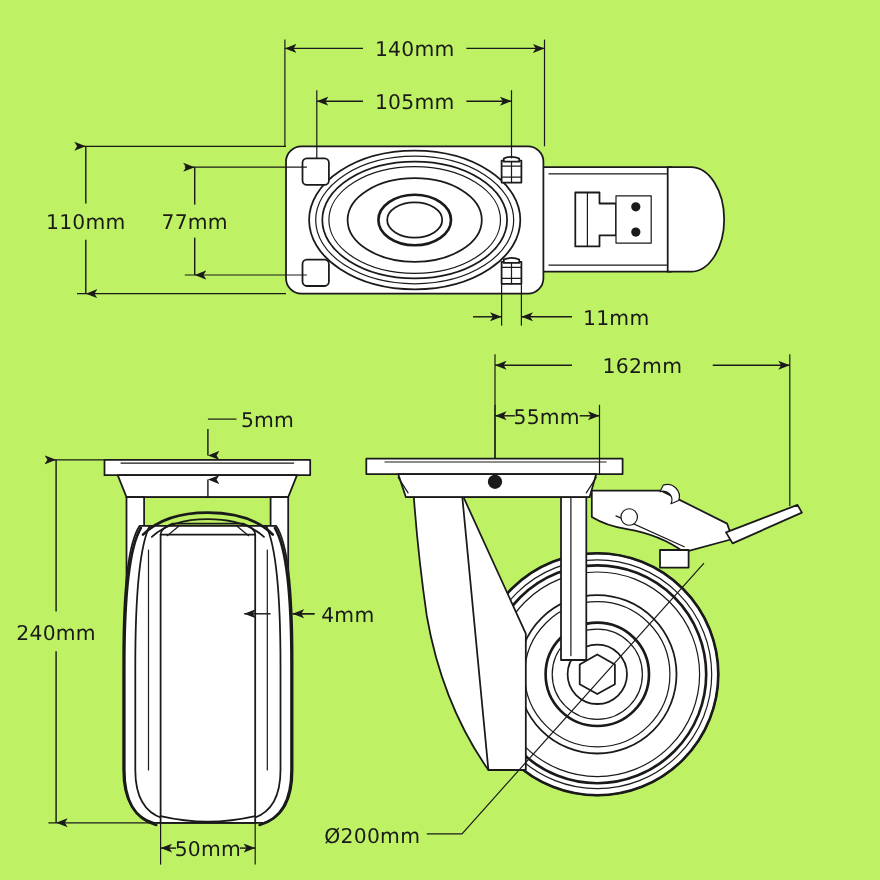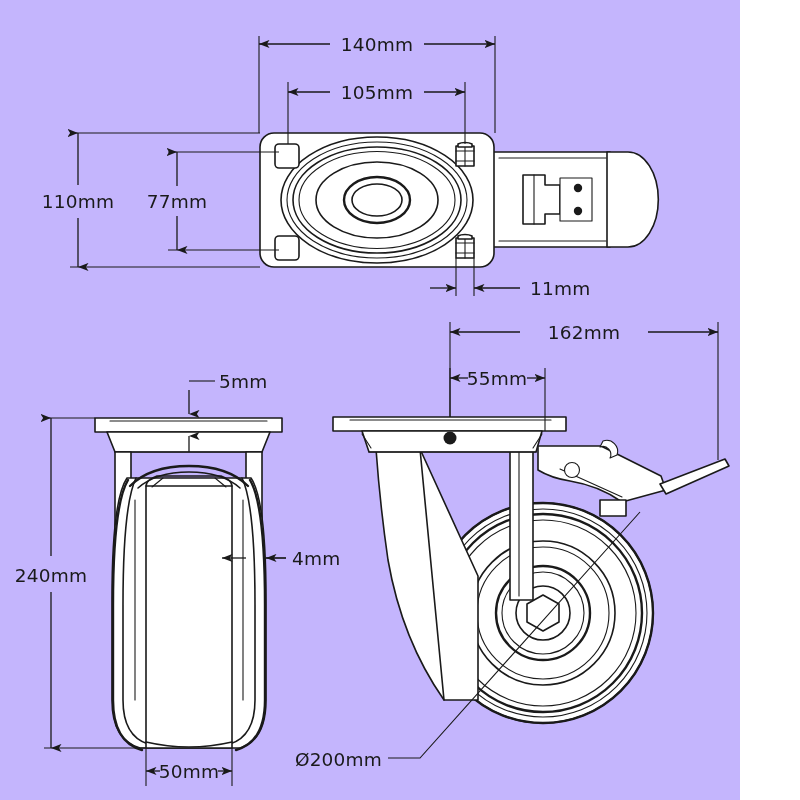--- a/index.html
+++ b/index.html
@@ -8,23 +8,23 @@
     background: #ffffff;
   }
   body {
     width: 800px;
     height: 800px;
     overflow: hidden;
     font-family: "DejaVu Sans", sans-serif;
   }
   #drawing-root {
     position: relative;
-    width: 740px;
+    width: 800px;
     height: 800px;
-    background: #c4b5fd;
+    background: #bef264;
   }
   svg#cad {
     display: block;
     width: 800px;
     height: 800px;
   }
   .ln {
     fill: none;
     stroke: #1a1a1a;
     stroke-width: 1.6;

